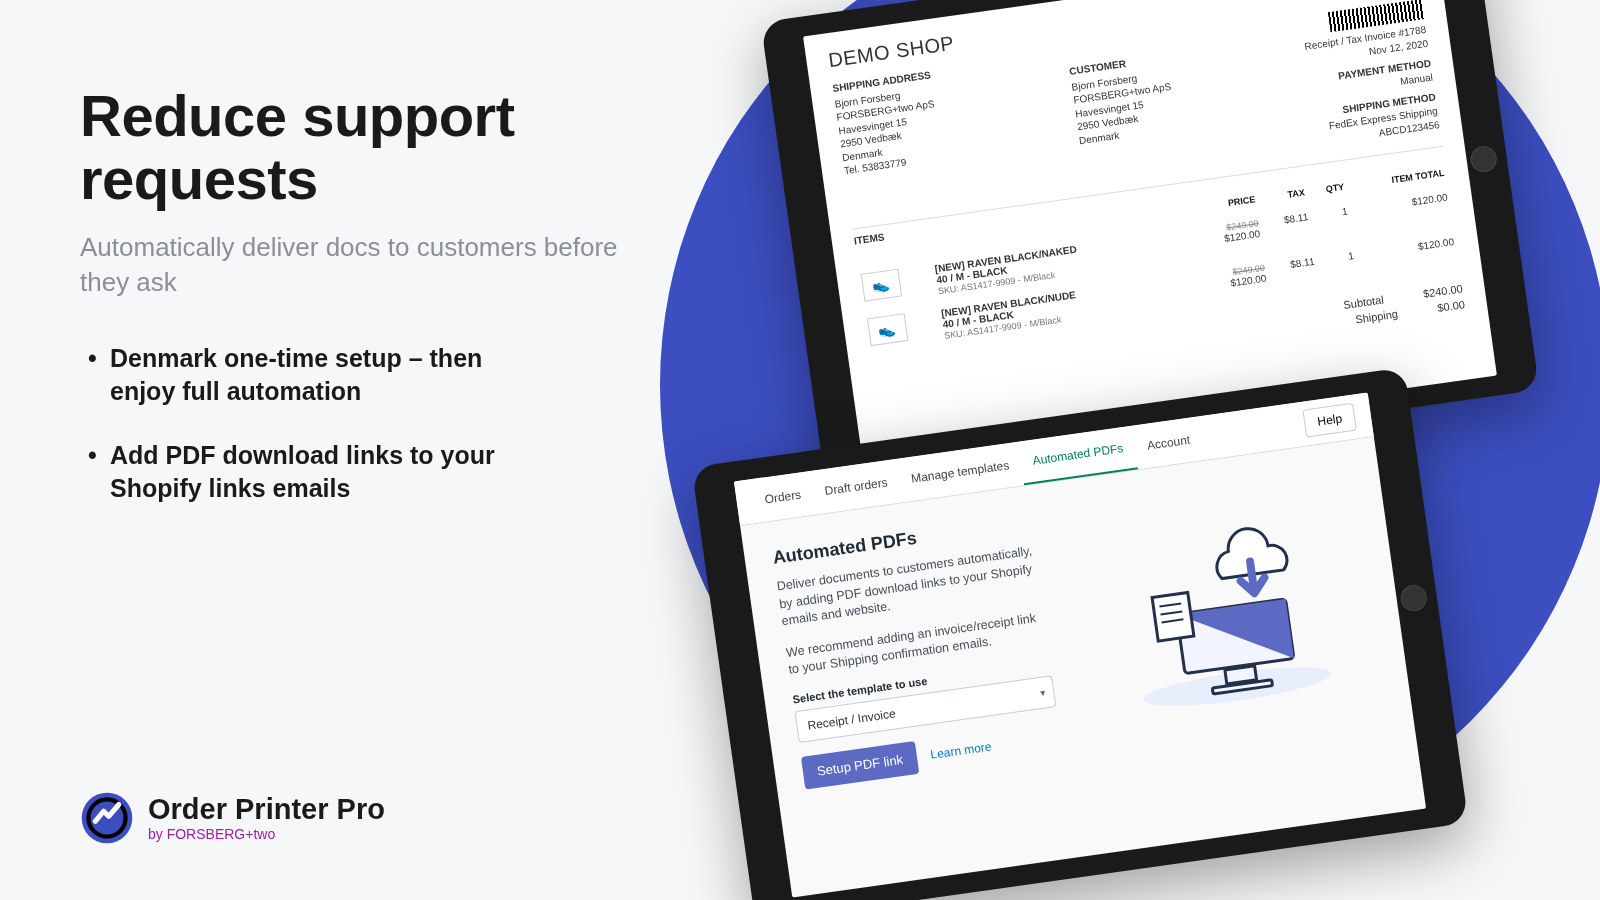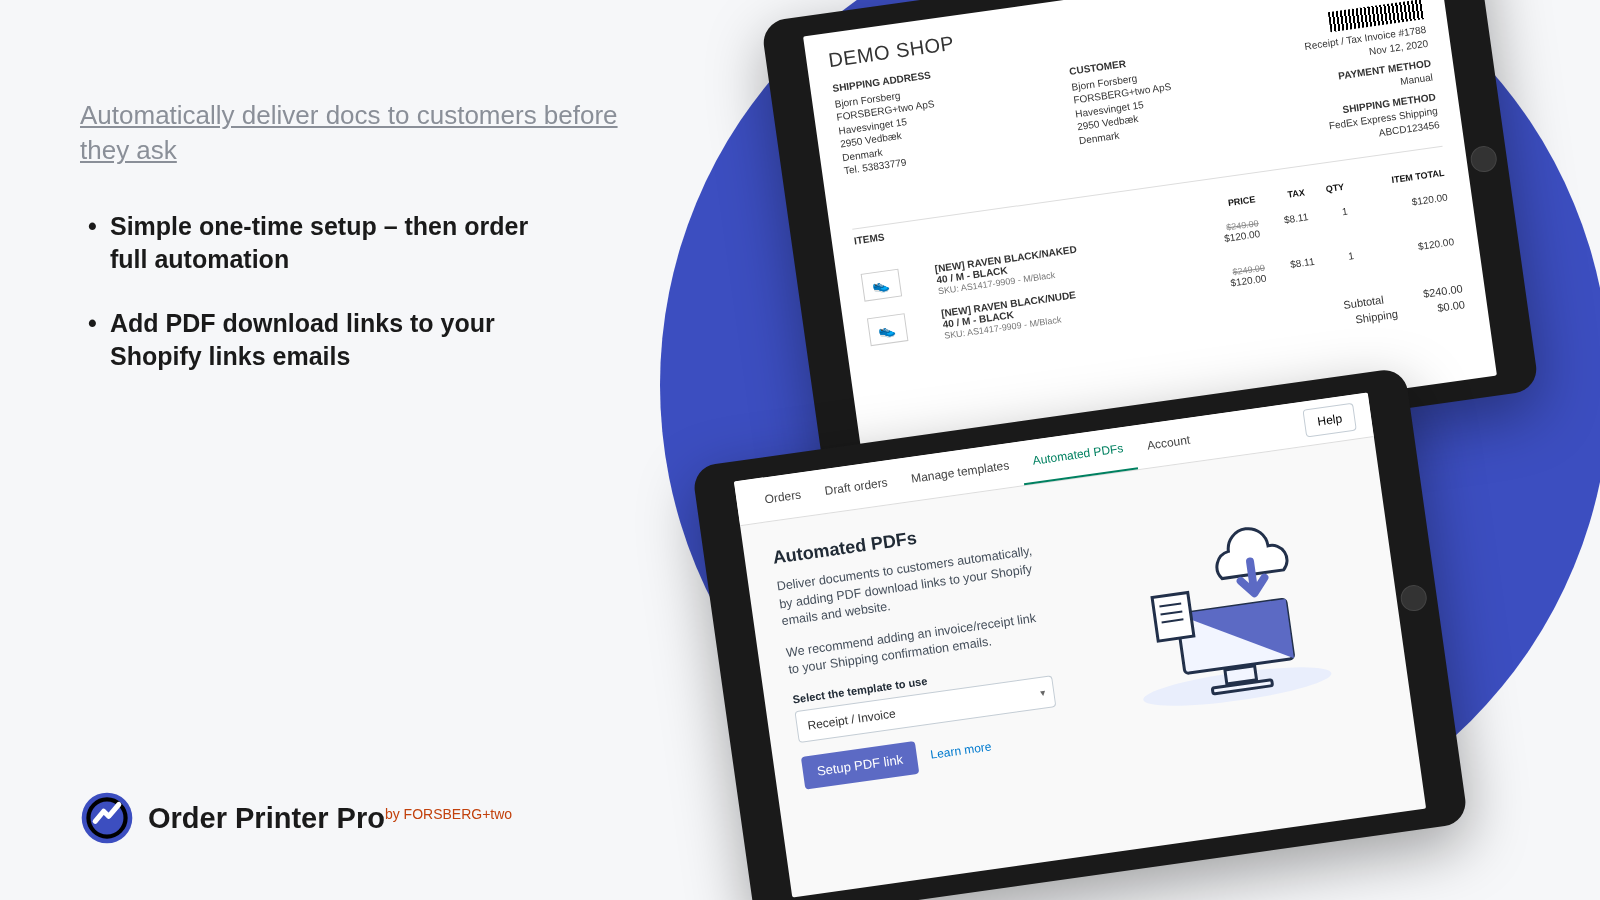--- a/index.html
+++ b/index.html
@@ -34,21 +34,20 @@
     color: #1a1a1a;
     margin: 0 0 20px 0;
     letter-spacing: -0.5px;
   }
   .sub {
     font-size: 26px;
     color: #8a8f98;
     line-height: 1.35;
     margin: 13px 0 42px 0;
     font-weight: 400;
-    text-decoration: underline;
   }
   ul.bullets {
     list-style: none;
     padding: 0;
     margin: 0;
   }
   ul.bullets li {
     position: relative;
     padding-left: 30px;
     font-size: 25px;
@@ -68,23 +67,23 @@
   }
   .brand {
     position: absolute;
     left: 80px;
     bottom: 55px;
     display: flex;
     align-items: center;
     gap: 14px;
   }
   .brand svg { width: 54px; height: 54px; display: block; }
-  .brand-text { display: flex; flex-direction: row; line-height: 1; }
+  .brand-text { display: flex; flex-direction: column; line-height: 1; }
   .brand-title { font-size: 29px; font-weight: 800; color: #1a1a1a; }
-  .brand-sub { font-size: 14px; color: #c2410c; margin-top: 3px; font-weight: 500; }
+  .brand-sub { font-size: 14px; color: #a21caf; margin-top: 3px; font-weight: 500; }
 
   
   .tablet {
     position: absolute;
     background: #1a1a1a;
     border-radius: 24px;
     padding: 20px 40px;
     box-shadow: 0 20px 60px rgba(0,0,0,.35);
   }
   .tablet .home {
@@ -181,23 +180,24 @@
   .btn-primary { background: #5c6ac4; color: #fff; border:none; border-radius: 4px; padding: 9px 14px; font-size: 13px; font-weight: 500;}
   .learn { color: #007ace; font-size: 12px; }
   .illus { flex: 1; display:flex; align-items:center; justify-content:center; }
 </style>
 </head>
 <body>
 
 <div class="circle"></div>
 
 <div class="left">
+  <h1>Reduce support requests</h1>
   <p class="sub">Automatically deliver docs to customers before they ask</p>
   <ul class="bullets">
-    <li>Simple one-time setup – then order full automation</li>
+    <li>Denmark one-time setup – then enjoy full automation</li>
     <li>Add PDF download links to your Shopify links emails</li>
   </ul>
 </div>
 
 <div class="brand">
   <span>
     <svg viewBox="0 0 64 64">
       <circle cx="32" cy="32" r="30" fill="#3c4ec0"></circle>
       <circle cx="32" cy="32" r="22" fill="none" stroke="#000" stroke-width="5"></circle>
       <path d="M18 36 L28 24 L34 30 L46 16" fill="none" stroke="#fff" stroke-width="6" stroke-linecap="round" stroke-linejoin="round"></path>

